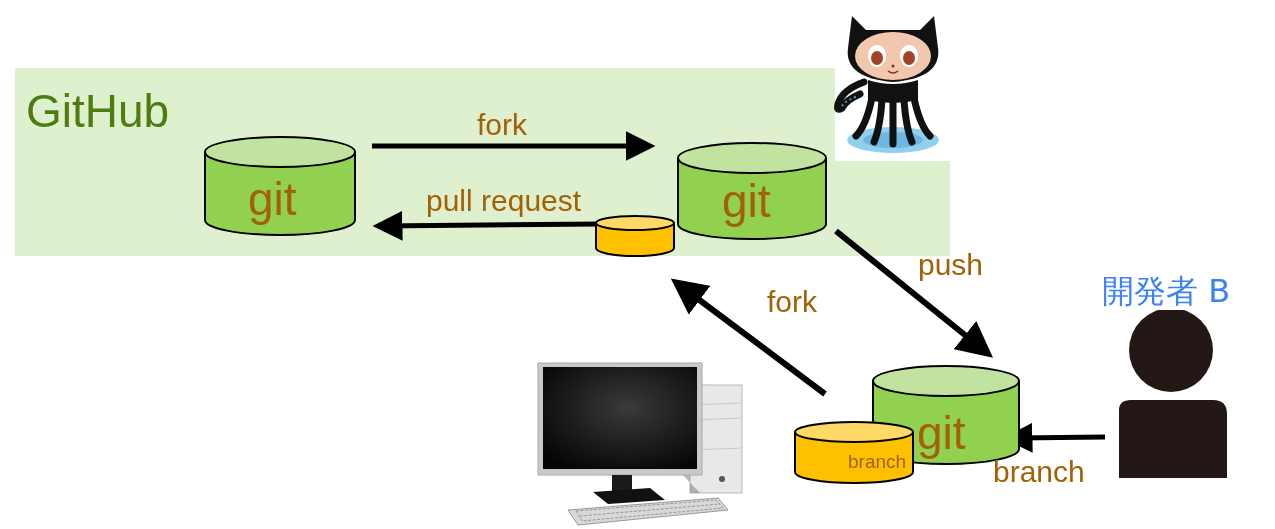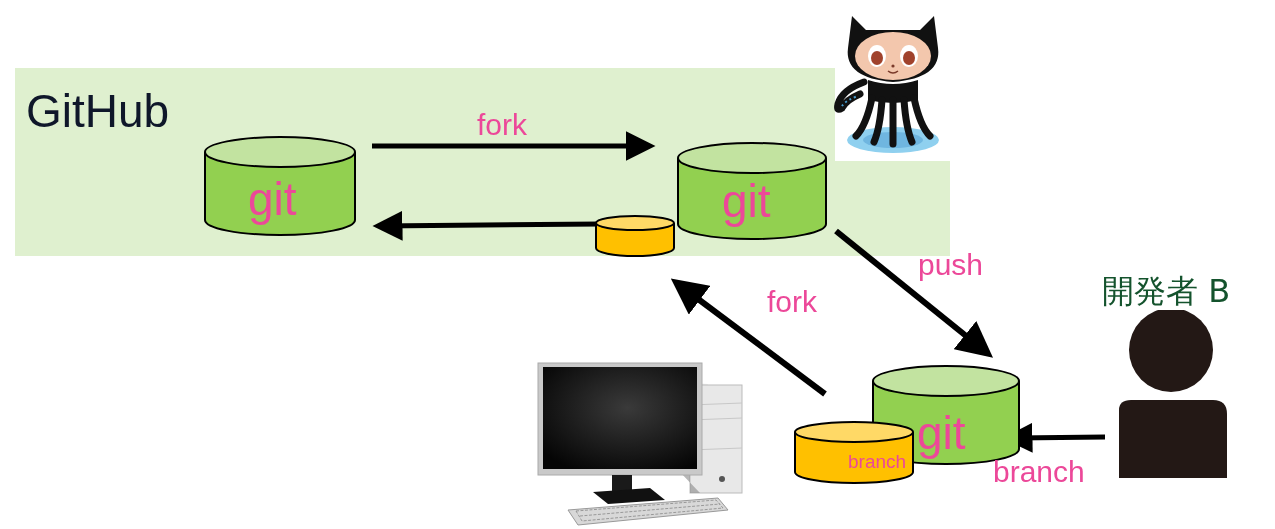--- a/index.html
+++ b/index.html
@@ -1,24 +1,24 @@
 <!DOCTYPE html>
 <html><head>
 <meta charset="utf-8">
 <style>
   html, body { margin: 0; padding: 0; background: #ffffff; }
   body { width: 1275px; height: 529px; position: relative; overflow: hidden;
          font-family: "Liberation Sans", sans-serif; }
   #stage { position: absolute; left: 0; top: 0; width: 1275px; height: 529px; }
-  .lbl { position: absolute; color: #ec4899; white-space: nowrap; line-height: 1; }
+  .lbl { position: absolute; color: #a16207; white-space: nowrap; line-height: 1; }
   .github-region { position: absolute; left: 15px; top: 68px; width: 935px; height: 188px; background: #dff0cf; }
-  .github-title { position: absolute; left: 26px; top: 88px; font-size: 46px; color: #0f172a; line-height: 1; }
+  .github-title { position: absolute; left: 26px; top: 88px; font-size: 46px; color: #4d7c0f; line-height: 1; }
   .octo-card { position: absolute; left: 835px; top: 68px; width: 115px; height: 93px; background: #ffffff; }
   .dev-label { position: absolute; left: 1102px; top: 275px; font-size: 32px; line-height: 1;
-               font-family: "DejaVu Sans", sans-serif; color:#14532d; }
+               font-family: "DejaVu Sans", sans-serif; color:#3b82f6; }
 </style>
 </head>
 <body>
 
 <div id="stage">
 
   <div class="github-region"></div>
   <div class="github-title">GitHub</div>
 
   <div class="octo-card"></div>
@@ -79,20 +79,21 @@
     <ellipse cx="41" cy="9" rx="39" ry="7" fill="#ffd966" stroke="#000" stroke-width="2"></ellipse>
   </svg>
 
   <svg style="position:absolute;left:793px;top:420px" width="122" height="66">
     <path d="M2 12 L2 52 A59 11 0 0 0 120 52 L120 12" fill="#ffc000" stroke="#000" stroke-width="2"></path>
     <ellipse cx="61" cy="12" rx="59" ry="10" fill="#ffd966" stroke="#000" stroke-width="2"></ellipse>
   </svg>
   <div class="lbl" style="left:848px;top:452px;font-size:19px;">branch</div>
 
   <div class="lbl" style="left:477px;top:110px;font-size:30px;">fork</div>
+  <div class="lbl" style="left:426px;top:186px;font-size:30px;">pull request</div>
   <div class="lbl" style="left:918px;top:250px;font-size:30px;">push</div>
   <div class="lbl" style="left:767px;top:287px;font-size:30px;">fork</div>
   <div class="lbl" style="left:993px;top:457px;font-size:30px;">branch</div>
 
   <div class="dev-label">開発者 B</div>
   <svg style="position:absolute;left:1115px;top:310px" width="120" height="170">
     <circle cx="56" cy="40" r="42" fill="#231815"></circle>
     <path d="M4 100 Q4 90 16 90 L98 90 Q112 90 112 104 L112 168 L4 168 Z" fill="#231815"></path>
   </svg>
 

